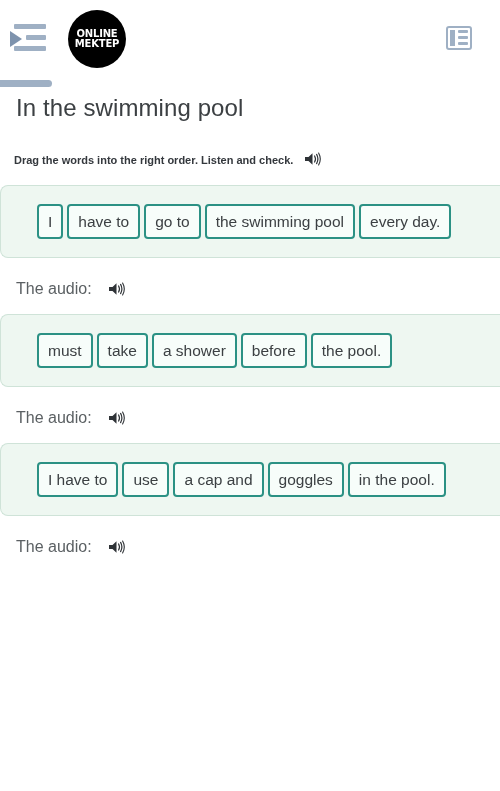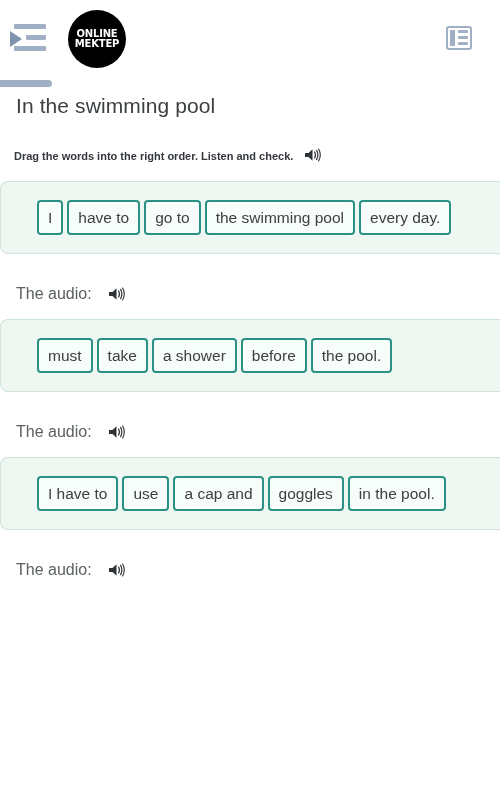--- a/index.html
+++ b/index.html
@@ -111,21 +111,21 @@
     background: #9fb0c4;
     border-radius: 0 4px 4px 0;
   }
 
   
   .content {
     padding: 0 14px;
   }
   .page-title {
     margin: 14px 0 0 2px;
-    font-size: 21px;
+    font-size: 24px;
     font-weight: 400;
     color: #3c4043;
     letter-spacing: 0.1px;
   }
 
   .instruction {
     margin: 30px 0 0 0;
     font-size: 11px;
     font-weight: 700;
     color: #34383d;
@@ -169,21 +169,21 @@
     border-radius: 4px;
     padding: 7px 9px;
     font-size: 15.5px;
     color: #3c4043;
     white-space: nowrap;
     line-height: 1.1;
     cursor: grab;
   }
 
   .audio-line {
-    margin-top: 31px;
+    margin-top: 22px;
     margin-left: 2px;
     font-size: 16px;
     color: #5b6063;
     display: flex;
     align-items: center;
   }
   .audio-line .speaker { margin-left: 16px; }
 </style>
 </head>
 <body>

